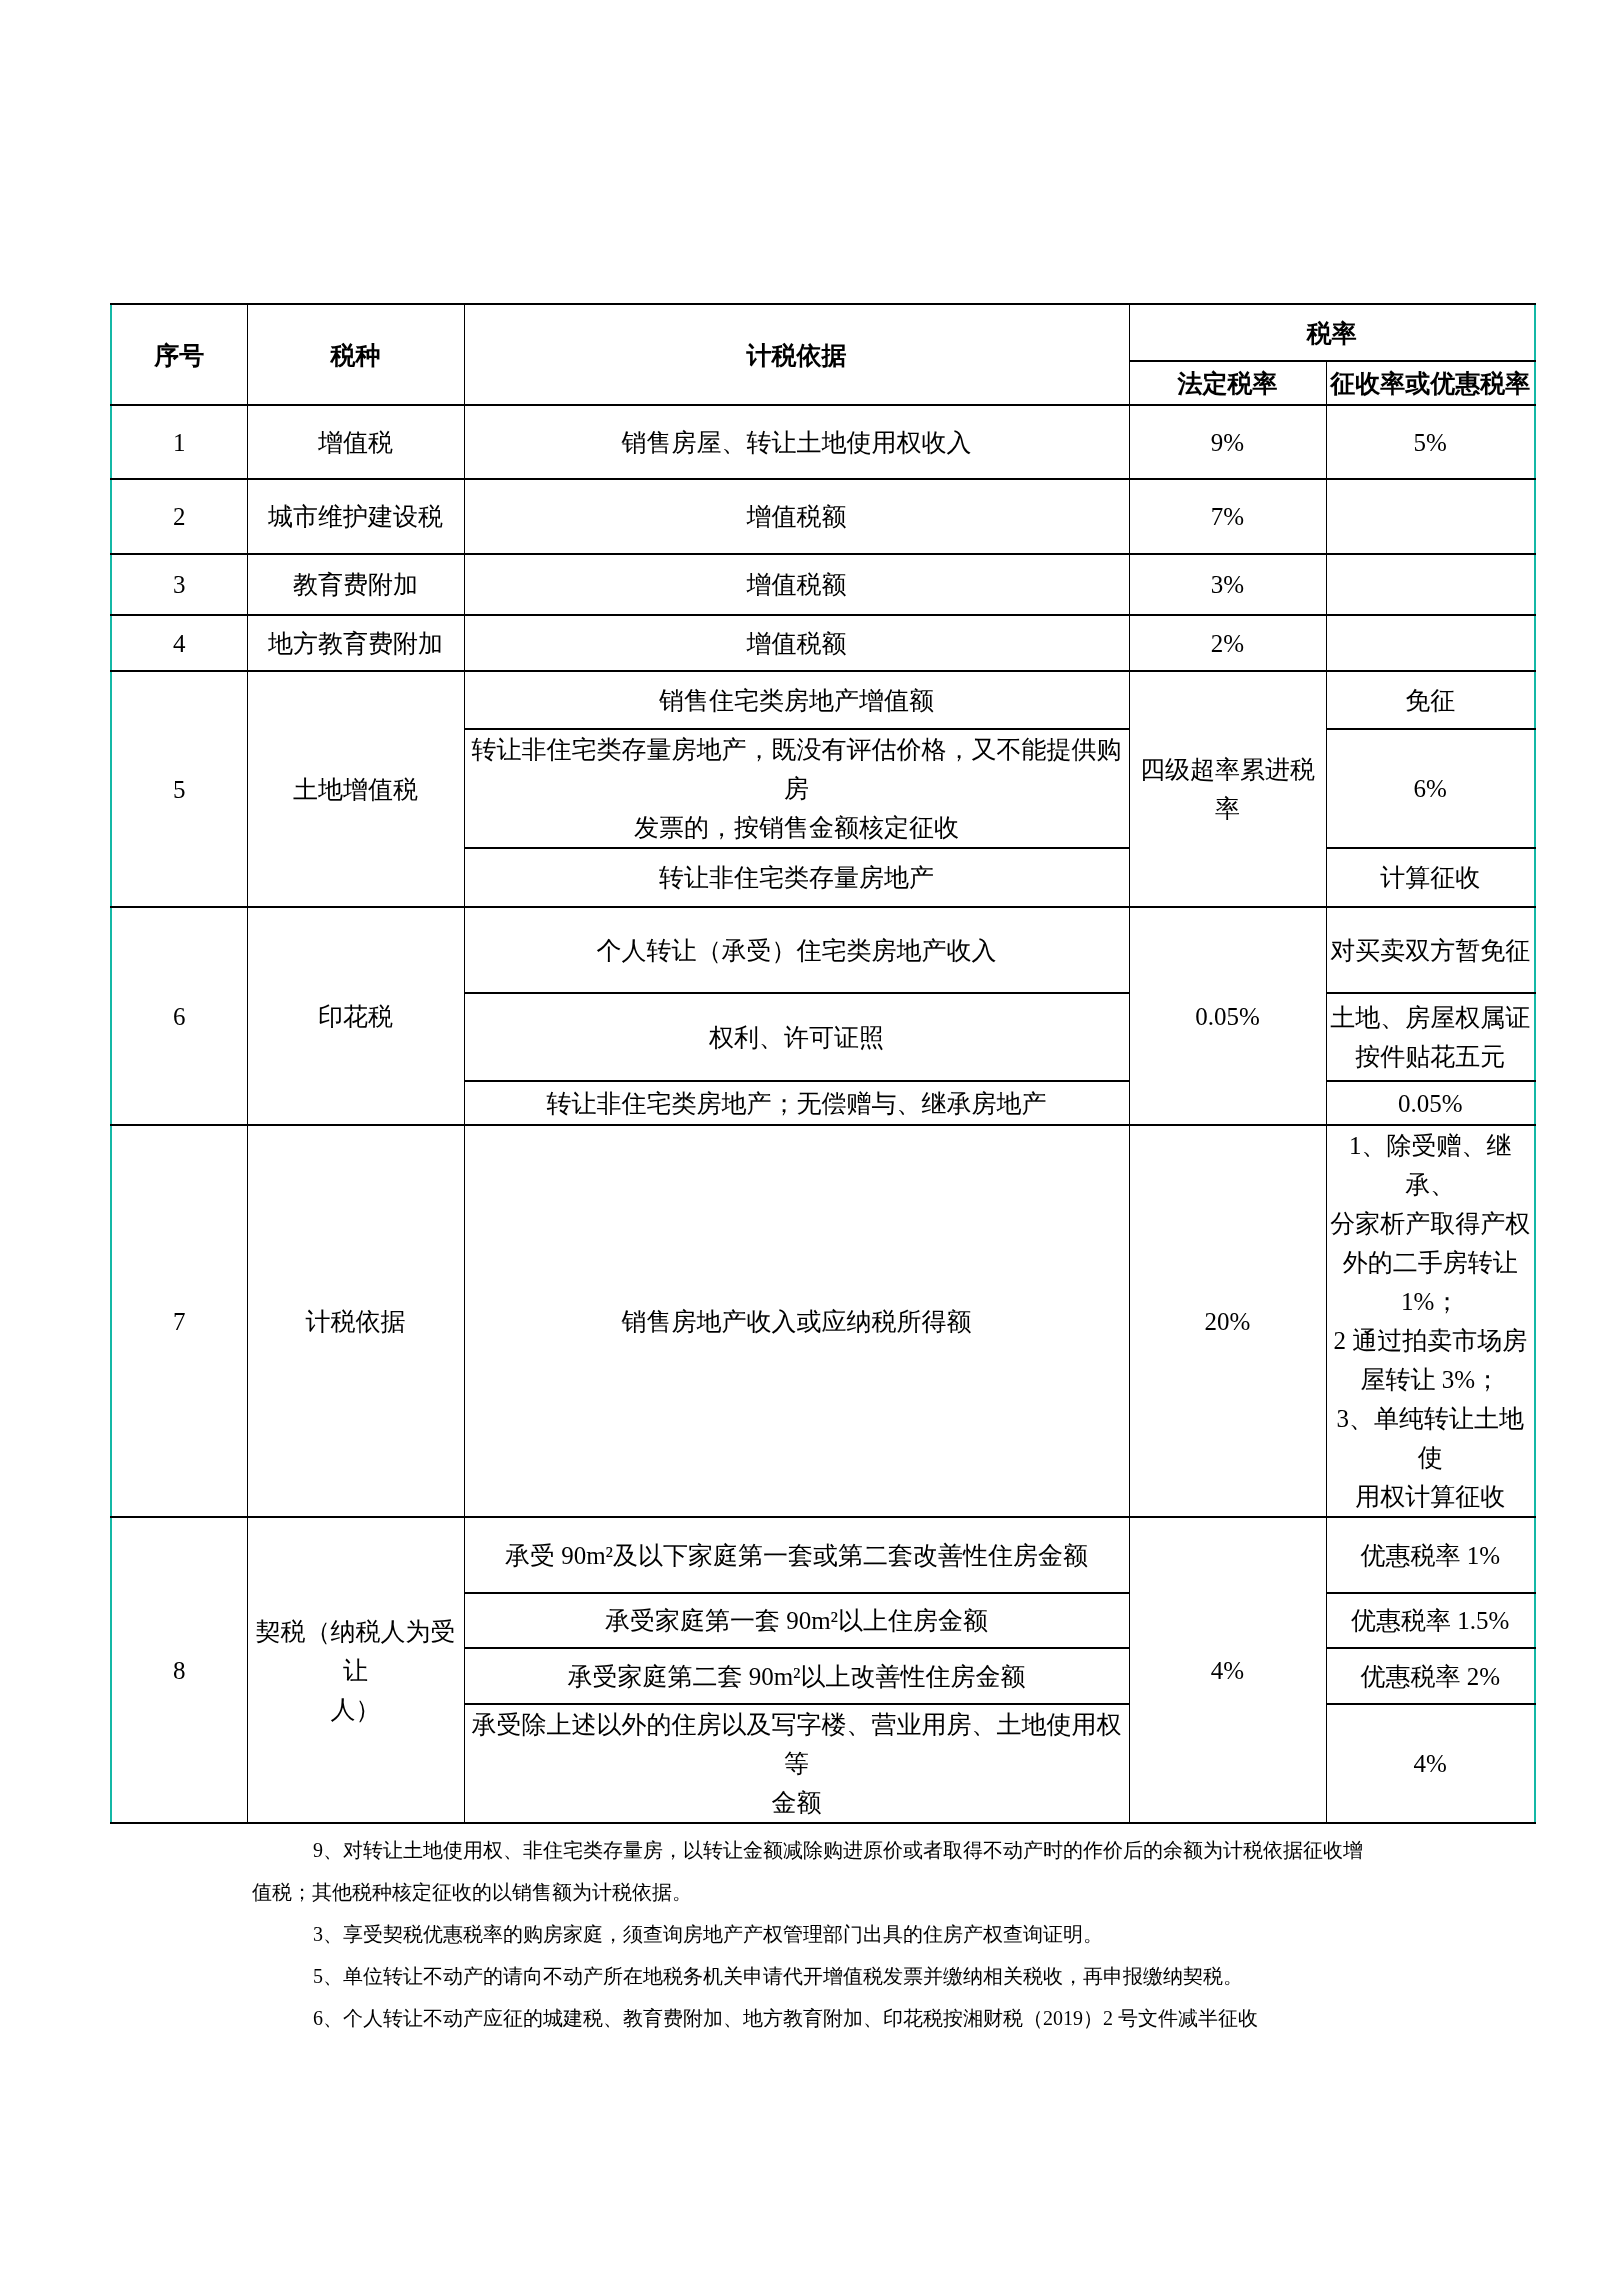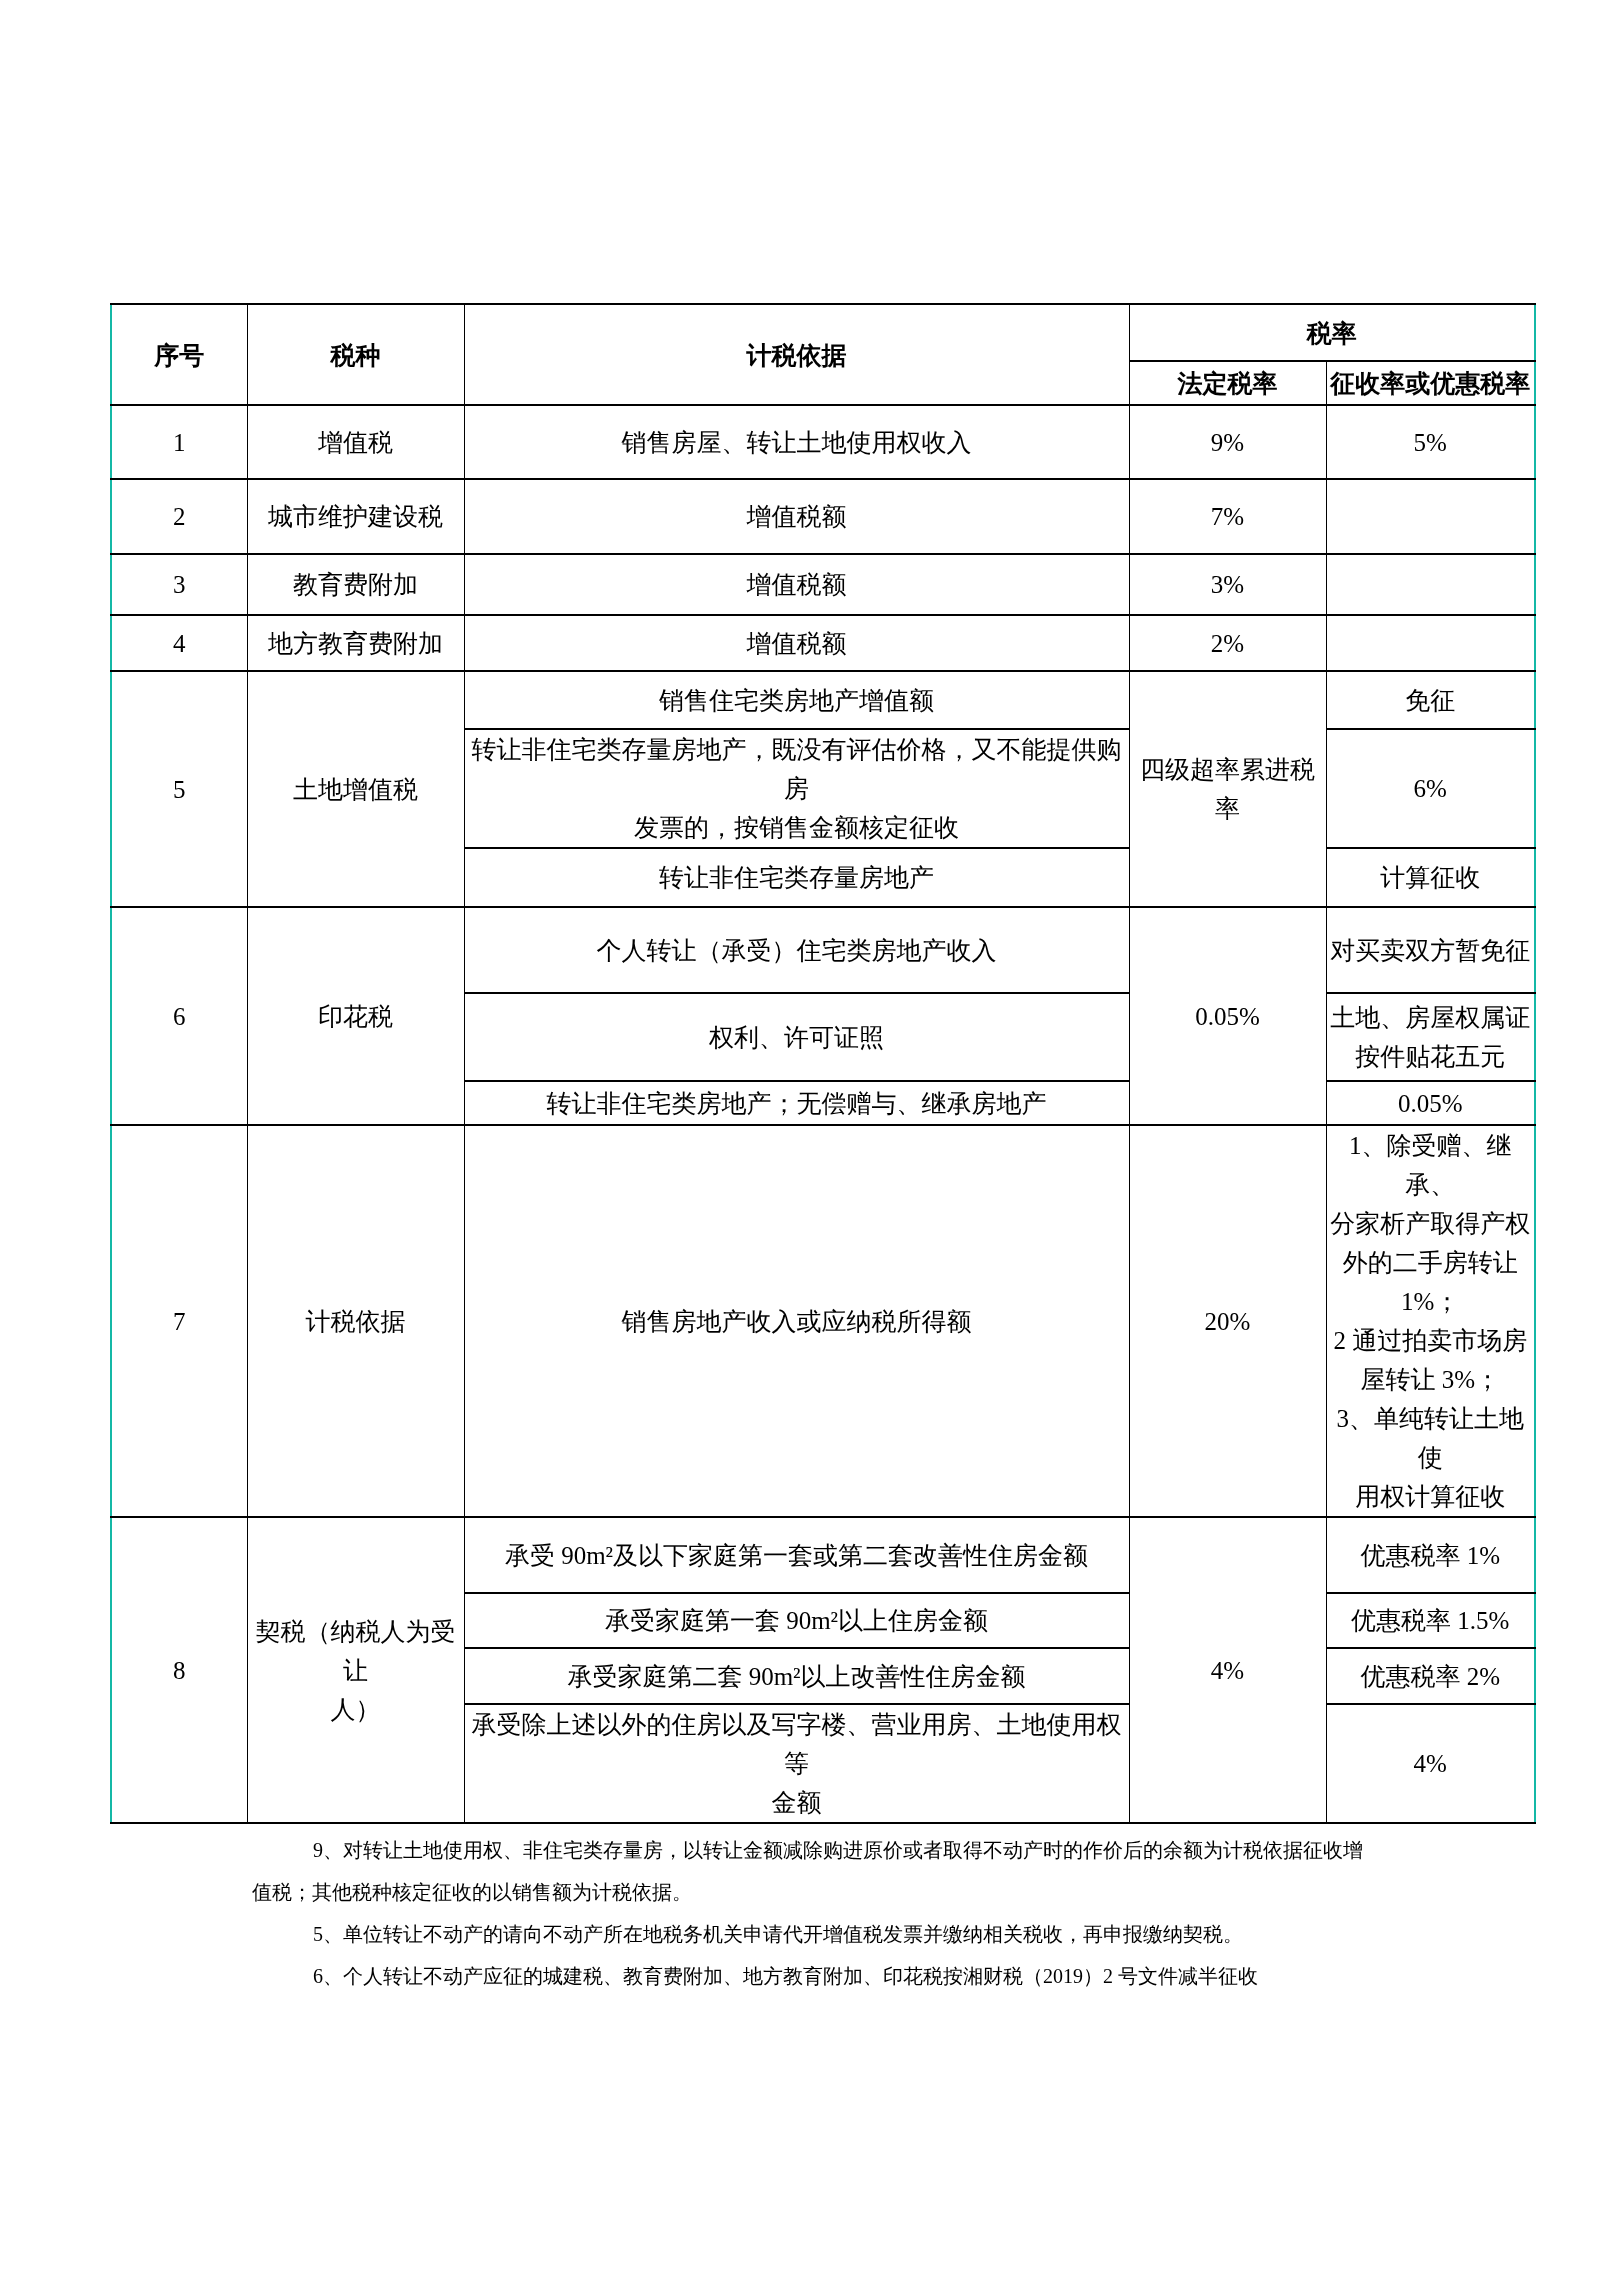--- a/index.html
+++ b/index.html
@@ -168,18 +168,19 @@
         <td class="left f37">承受除上述以外的住房以及写字楼、营业用房、土地使用权等
 金额</td>
         <td>4%</td>
       </tr>
     </tbody>
   </table>
 
   <div class="notes">
     <div class="note-line indent">9、对转让土地使用权、非住宅类存量房，以转让金额减除购进原价或者取得不动产时的作价后的余额为计税依据征收增</div>
     <div class="note-line">值税；其他税种核定征收的以销售额为计税依据。</div>
+    <div class="note-line indent">3、享受契税优惠税率的购房家庭，须查询房地产产权管理部门出具的住房产权查询证明。</div>
     <div class="note-line indent">5、单位转让不动产的请向不动产所在地税务机关申请代开增值税发票并缴纳相关税收，再申报缴纳契税。</div>
     <div class="note-line indent">6、个人转让不动产应征的城建税、教育费附加、地方教育附加、印花税按湘财税（2019）2 号文件减半征收</div>
   </div>
 
 </div>
 
 
 </body></html>

